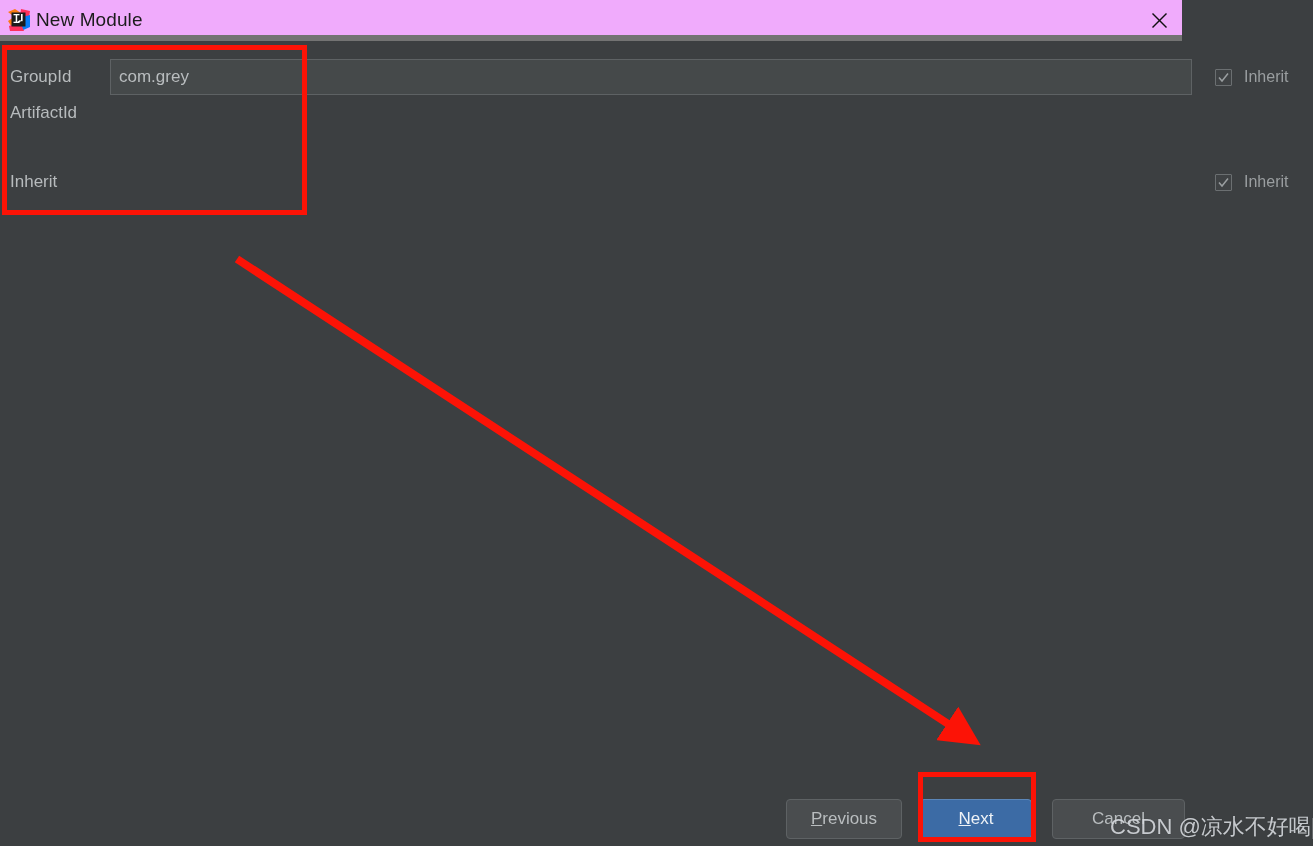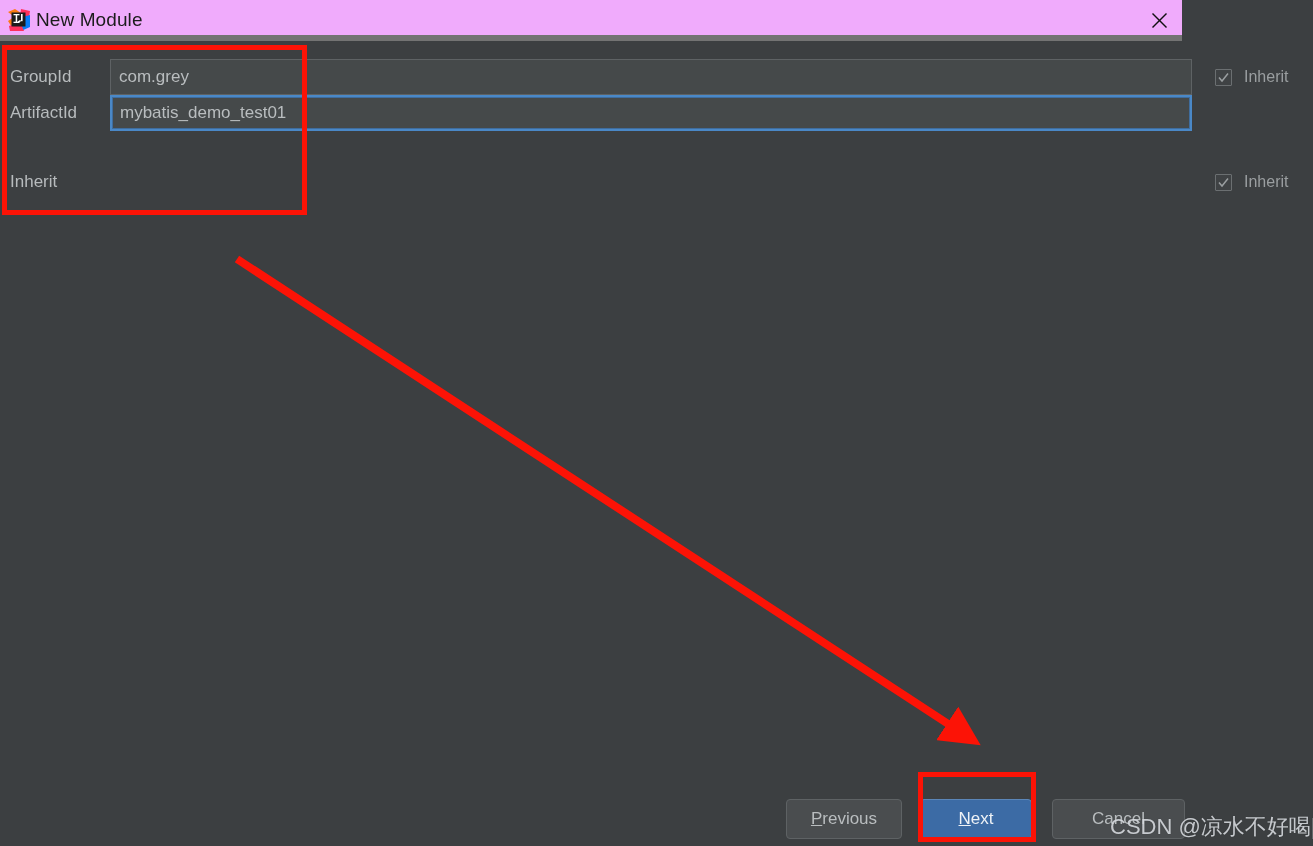--- a/index.html
+++ b/index.html
@@ -258,21 +258,20 @@
             <svg width="13" height="13" viewBox="0 0 13 13">
               <polyline points="2,6.5 5,10 11,2.5" fill="none" stroke="#9a9ea0" stroke-width="1.5"></polyline>
             </svg>
           </span>
           <span class="inherit-label">Inherit</span>
         </div>
       </div>
 
       <div class="form-row r2">
         <div class="field-label">ArtifactId</div>
-        <input class="field-input focused" type="text" value="mybatis_demo_test01" style="">
       </div>
 
       <div class="form-row r3">
         <div class="field-label">Inherit</div>
         <div class="inherit-box">
           <span class="checkbox">
             <svg width="13" height="13" viewBox="0 0 13 13">
               <polyline points="2,6.5 5,10 11,2.5" fill="none" stroke="#9a9ea0" stroke-width="1.5"></polyline>
             </svg>
           </span>

